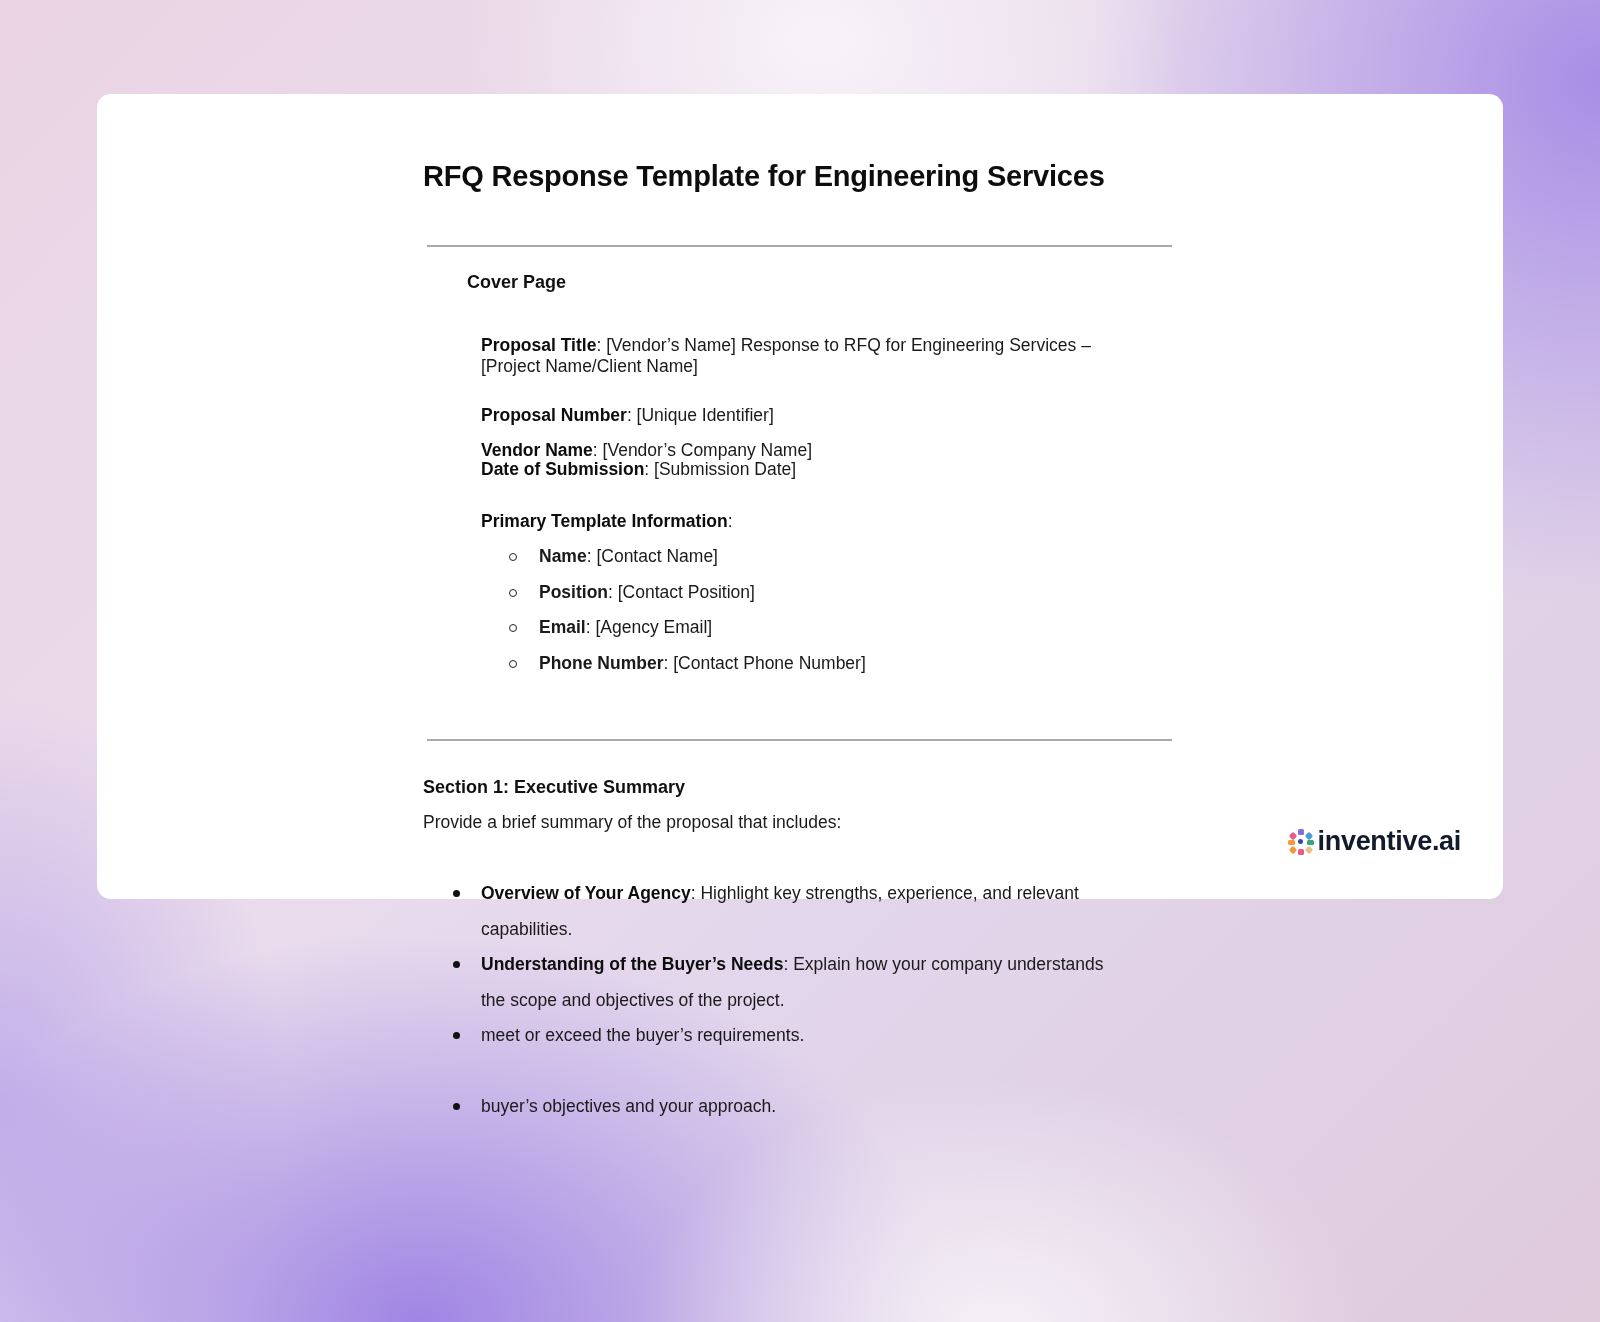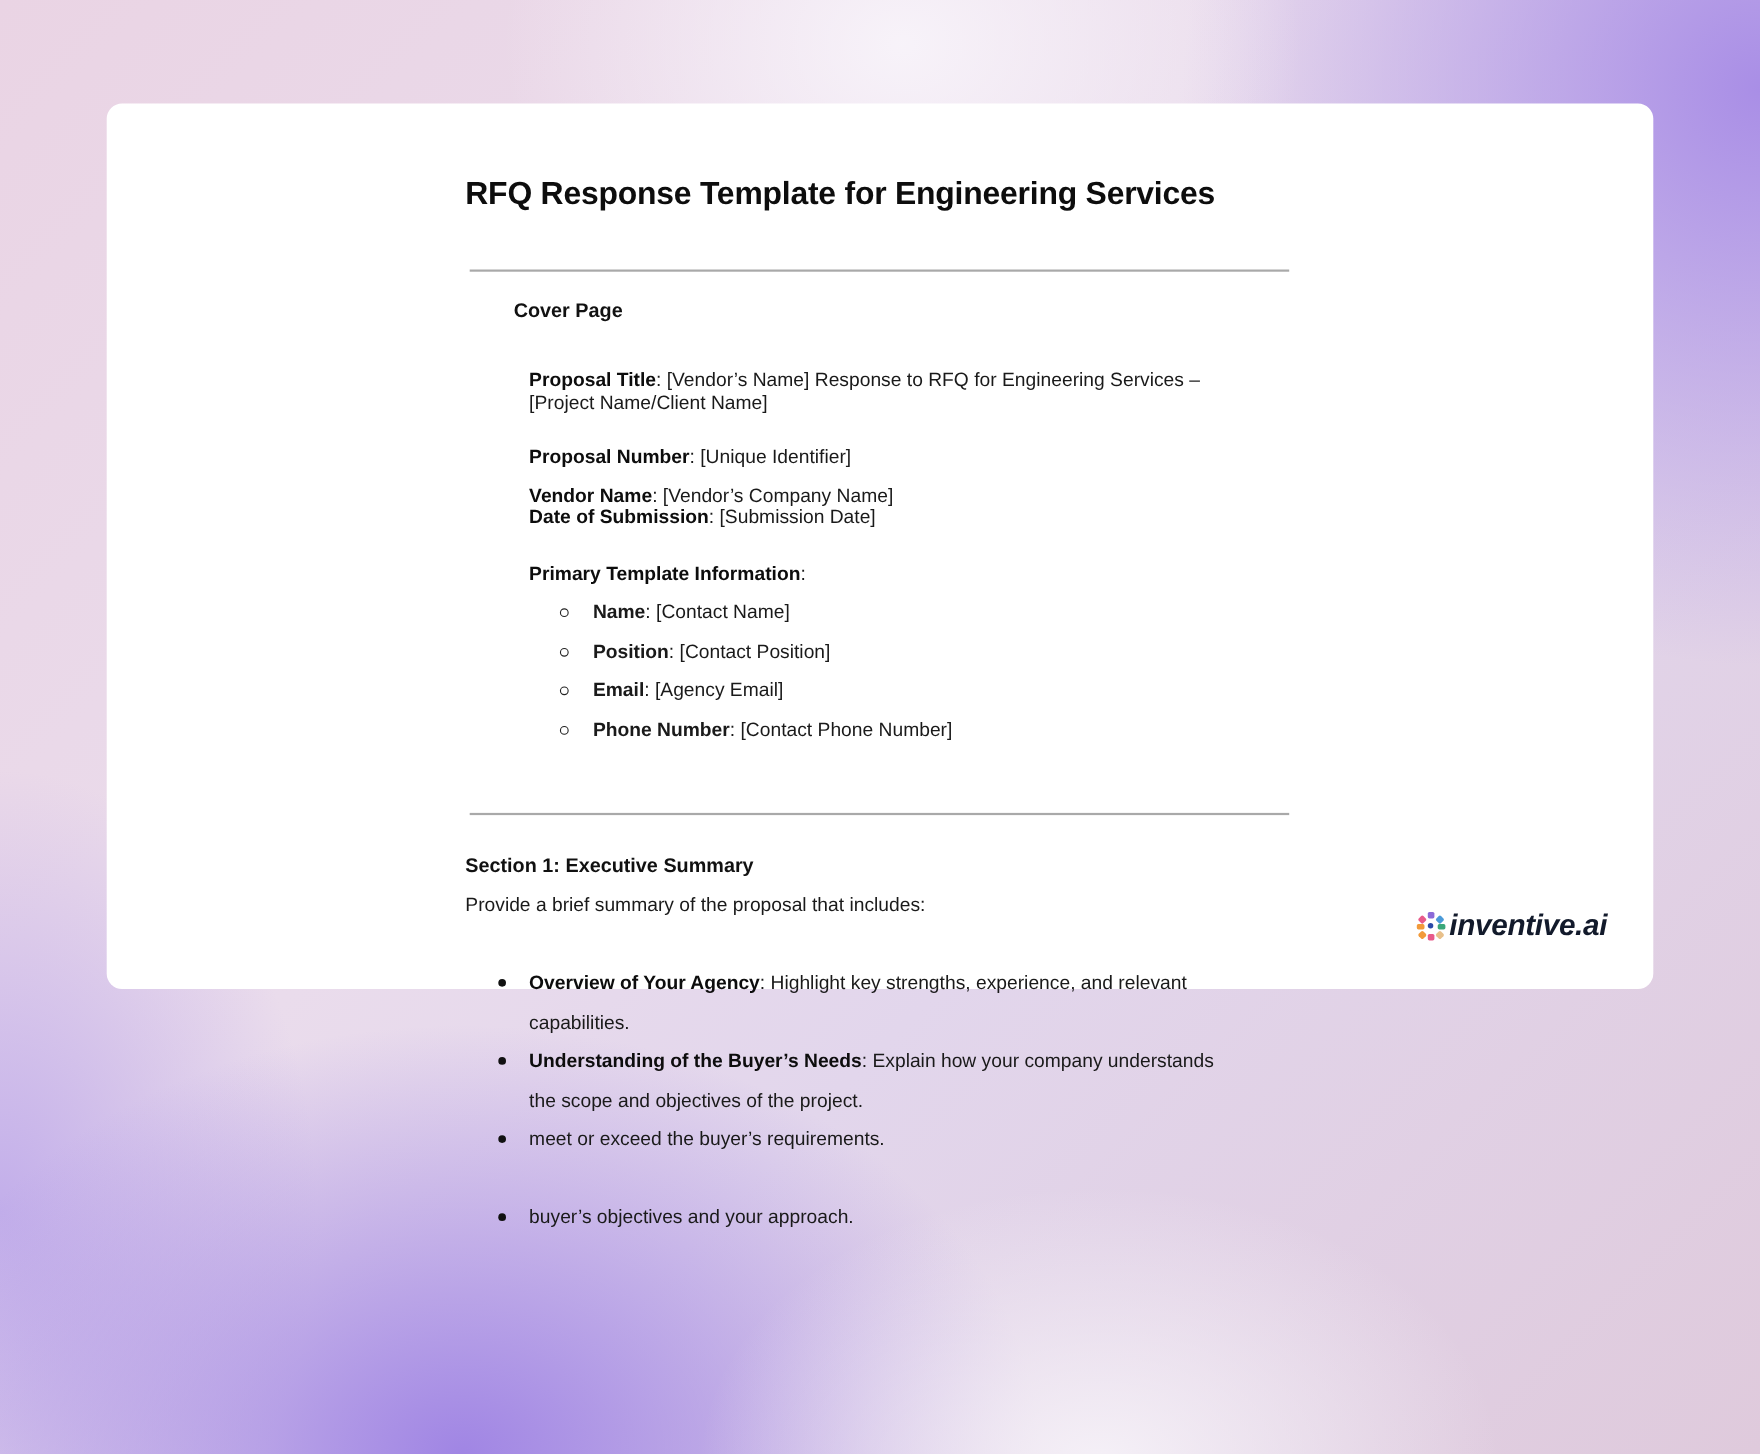--- a/index.html
+++ b/index.html
@@ -142,21 +142,20 @@
       position: absolute;
       width: 6px;
       height: 6px;
       border-radius: 1.5px;
     }
     .logo-text {
       font-size: 27px;
       font-weight: bold;
       color: #121a2b;
       letter-spacing: -0.3px;
-      font-style: italic;
     }
   </style>
 </head>
 <body>
 
 <div class="card">
   <div class="doc">
 
     <h1 class="title">RFQ Response Template for Engineering Services</h1>
 

